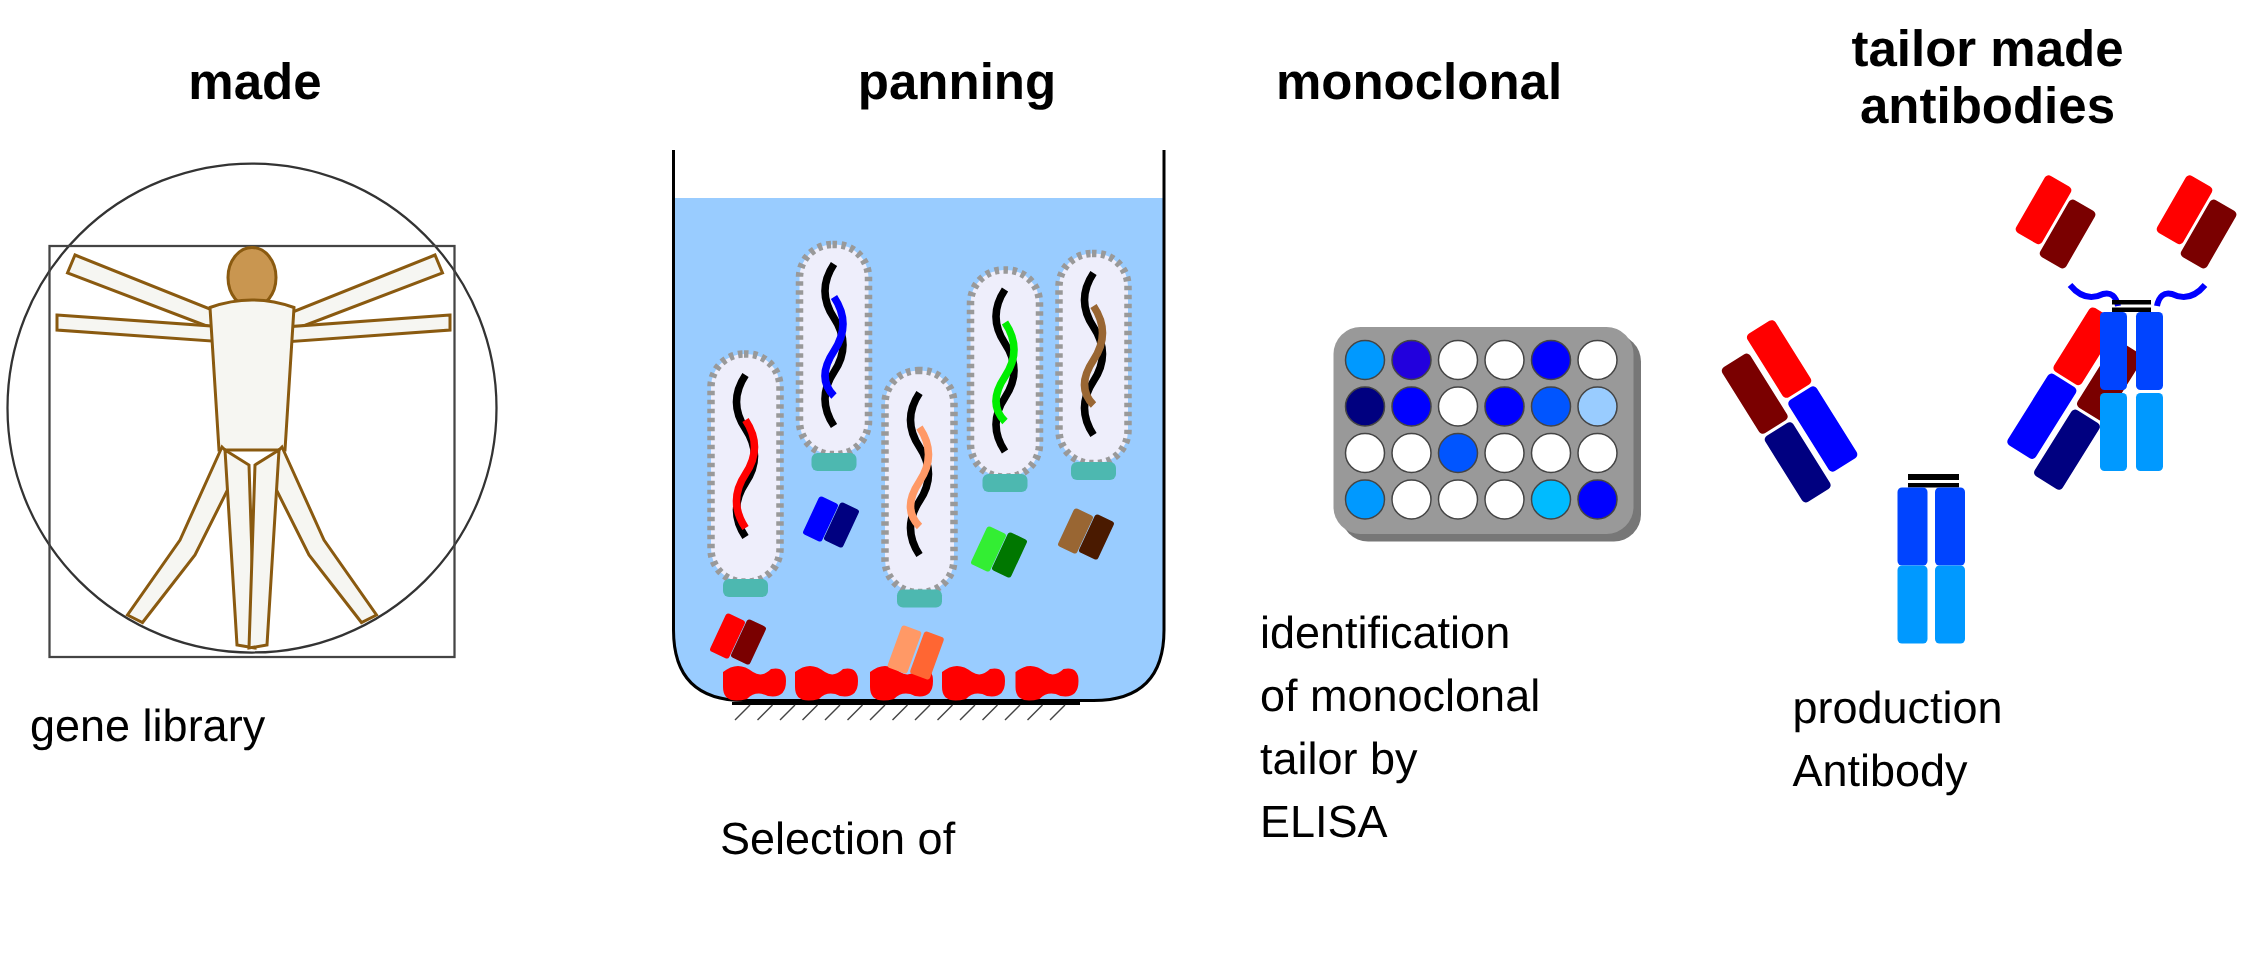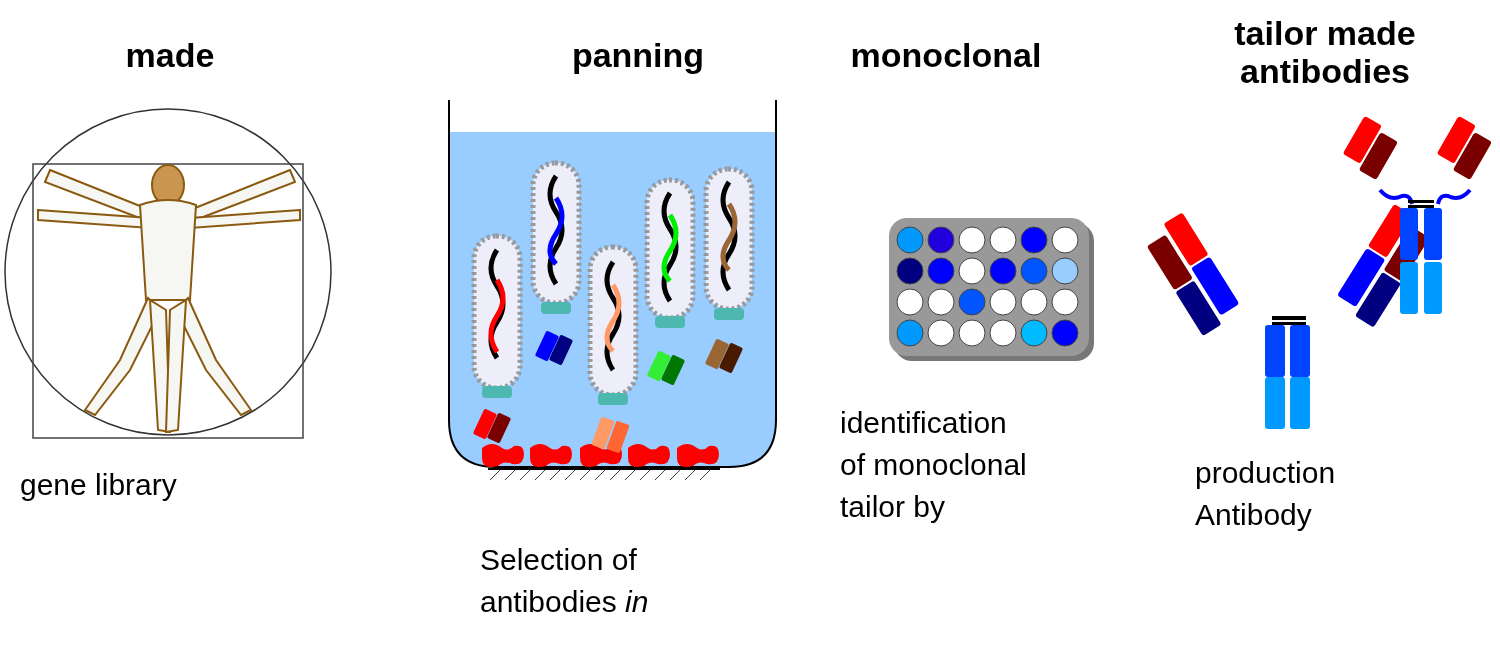--- a/index.html
+++ b/index.html
@@ -181,23 +181,23 @@
     <rect x="1400" y="262" width="18" height="52" rx="3" fill="#0099ff"></rect>
     <rect x="1424" y="262" width="18" height="52" rx="3" fill="#0099ff"></rect>
   </g>
 </svg>
 
 <div class="caption" style="left:20px;top:464px;width:300px;">
   <div>gene library</div>
 </div>
 <div class="caption" style="left:480px;top:539px;width:300px;">
   <div>Selection of</div>
-  <div><span>antibodies </span><i>in</i></div>
 </div>
 <div class="caption" style="left:840px;top:402px;width:300px;">
   <div>identification</div>
   <div>of monoclonal</div>
   <div>tailor by</div>
+  <div>ELISA</div>
 </div>
 <div class="caption" style="left:1195px;top:452px;width:260px;">
   <div>production</div>
   <div>Antibody</div>
 </div>
 
 </body></html>

